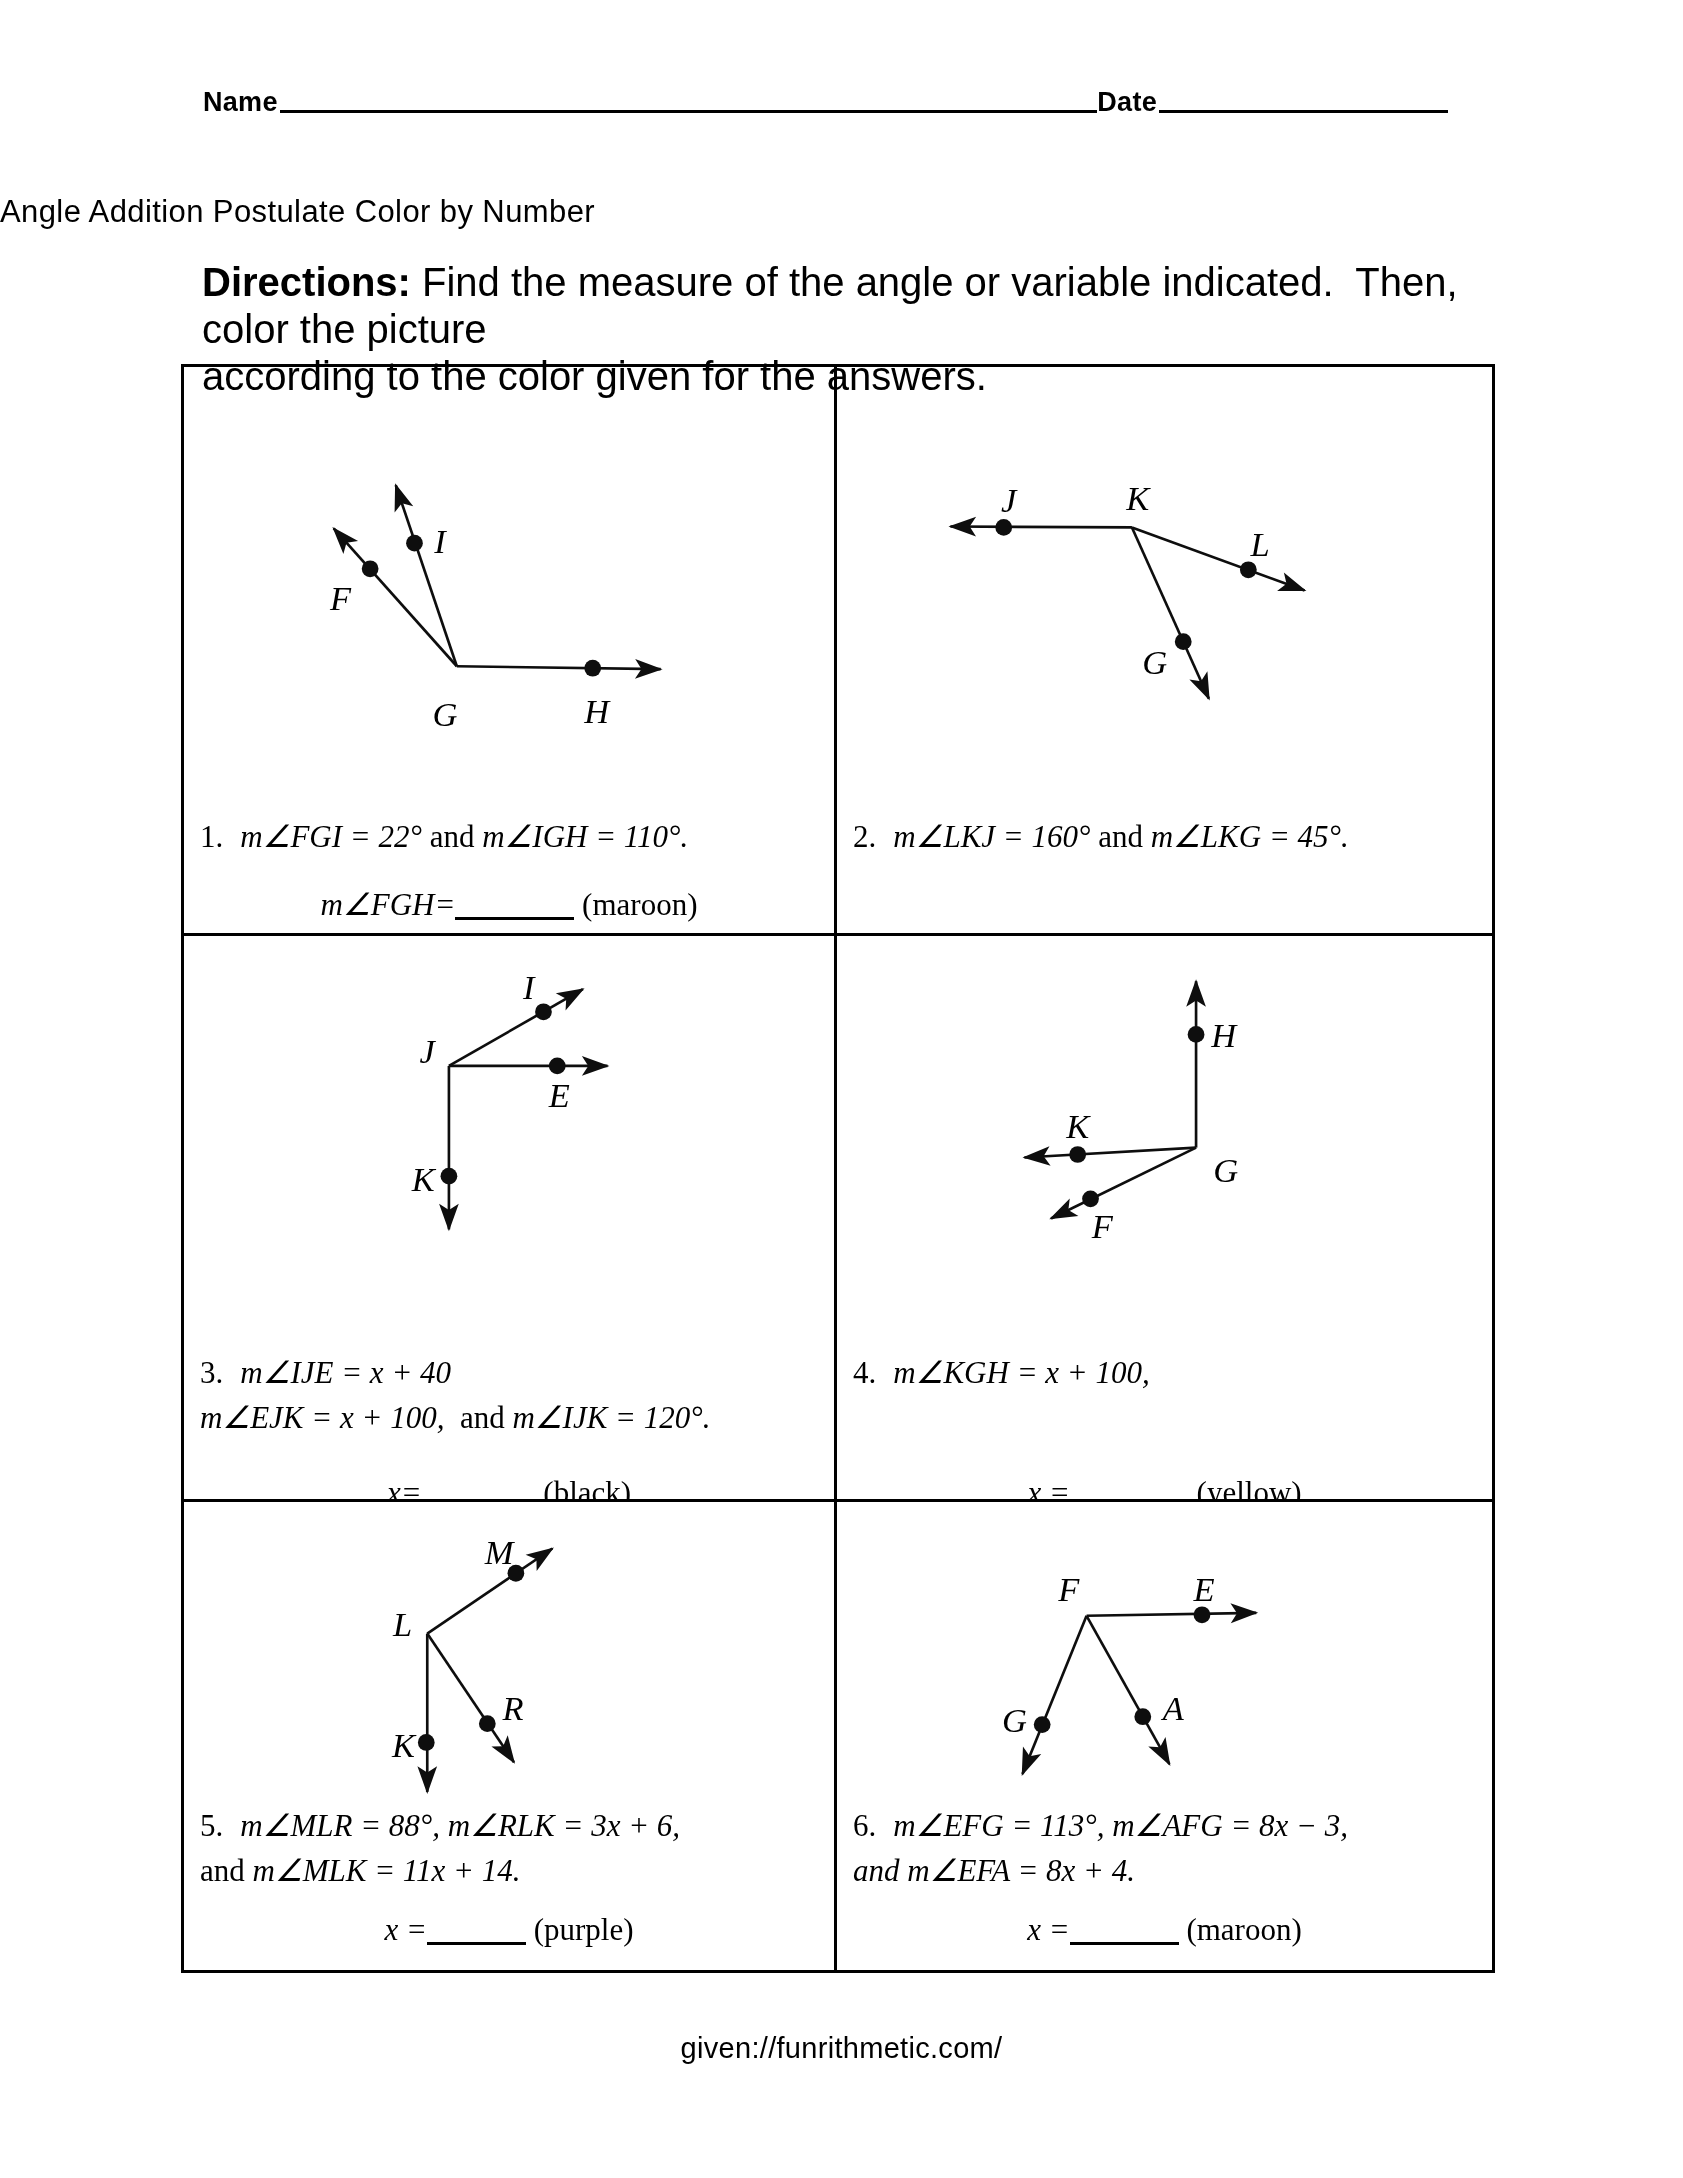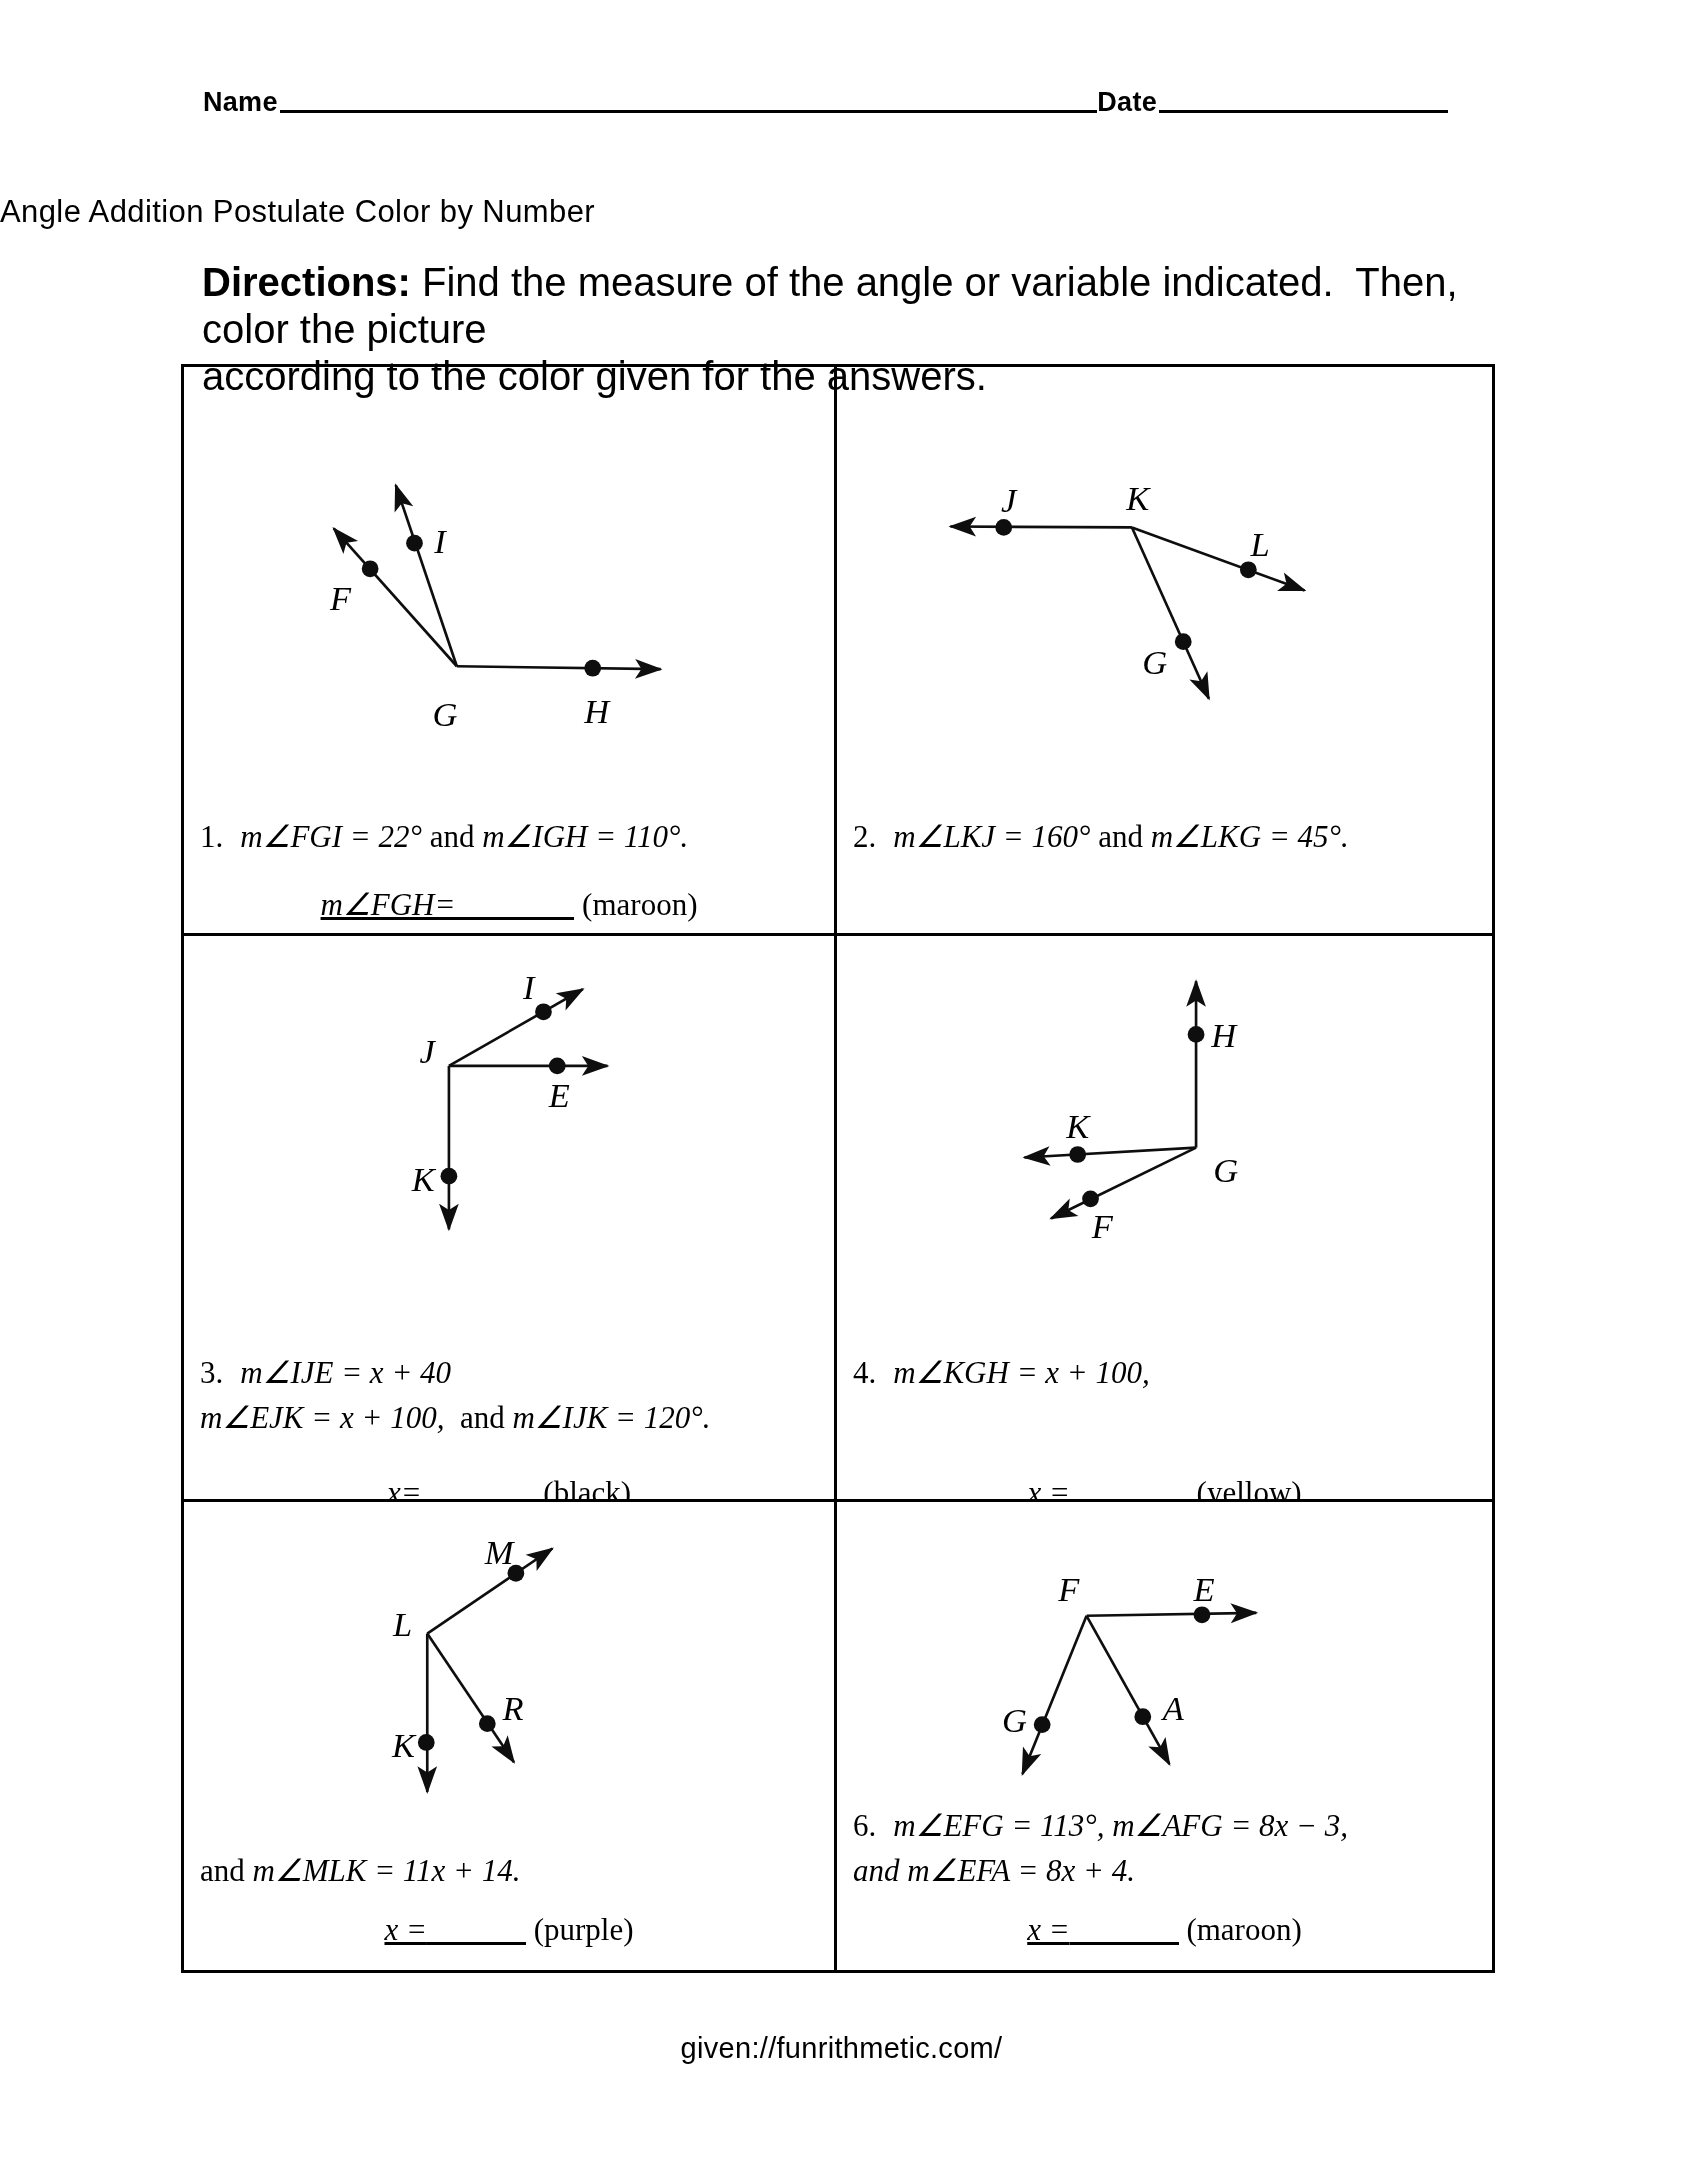--- a/index.html
+++ b/index.html
@@ -40,21 +40,21 @@
   .pnum{font-style:normal;margin-right:17px;}
   .it{font-style:italic;}
   .up{font-style:normal;}
   .r1 .pline1{top:451px;}
   .r2 .pline1{top:418px;} .r2 .pline2{top:463px;}
   .r3 .pline1{top:305px;} .r3 .pline2{top:350px;}
 
   .ans{position:absolute;left:0;right:0;text-align:center;font-size:31px;
        font-family:"Liberation Serif",serif;}
   .r1 .ans{top:519px;} .r2 .ans{top:523px;margin-top:16px;} .r3 .ans{top:410px;}
-  .ans .pre{font-style:italic;text-decoration:underline;}
+  .ans .pre{font-style:italic;}
   .ans .blankline{display:inline-block;border-bottom:3px solid #000;height:4px;vertical-align:-5px;}
   .ans .col{font-style:normal;}
 
   .footer{position:absolute;left:0;top:2032px;width:1683px;text-align:center;
           font-size:29px;letter-spacing:0.3px;}
 </style>
 </head>
 <body>
 
 <div class="page">
@@ -167,20 +167,21 @@
           <line x1="247" y1="133" x2="247" y2="293" marker-end="url(#arr4)"></line>
           <line x1="247" y1="133" x2="335" y2="263" marker-end="url(#arr4)"></line>
           <circle cx="337" cy="72" r="8.5"></circle>
           <circle cx="246" cy="243" r="8.5"></circle>
           <circle cx="308" cy="224" r="8.5"></circle>
           <text x="320" y="63" text-anchor="middle" class="dlabel">M</text>
           <text x="222" y="135" text-anchor="middle" class="dlabel">L</text>
           <text x="334" y="220" text-anchor="middle" class="dlabel">R</text>
           <text x="223" y="258" text-anchor="middle" class="dlabel">K</text>
         </svg>
+        <div class="pline pline1"><span class="pnum">5.</span><span class="it">m∠MLR = 88°, m∠RLK = 3x + 6,</span></div>
         <div class="pline pline2"><span class="up">and </span><span class="it">m∠MLK = 11x + 14.</span></div>
         <div class="ans"><span class="pre">x =</span><span class="blankline" style="width: 99px;"></span><span class="col"> (purple)</span></div>
       </div>
     <div class="cell r3">
         <svg viewBox="0 0 664 473" preserveAspectRatio="none" class="diagram">
           <defs>
             <marker id="arr5" viewBox="0 0 30 22" markerWidth="30" markerHeight="22" markerUnits="userSpaceOnUse" refX="27" refY="11" orient="auto">
               <path d="M1,1 L29,11 L1,21 L7.5,11 Z"></path>
             </marker>
           </defs>

